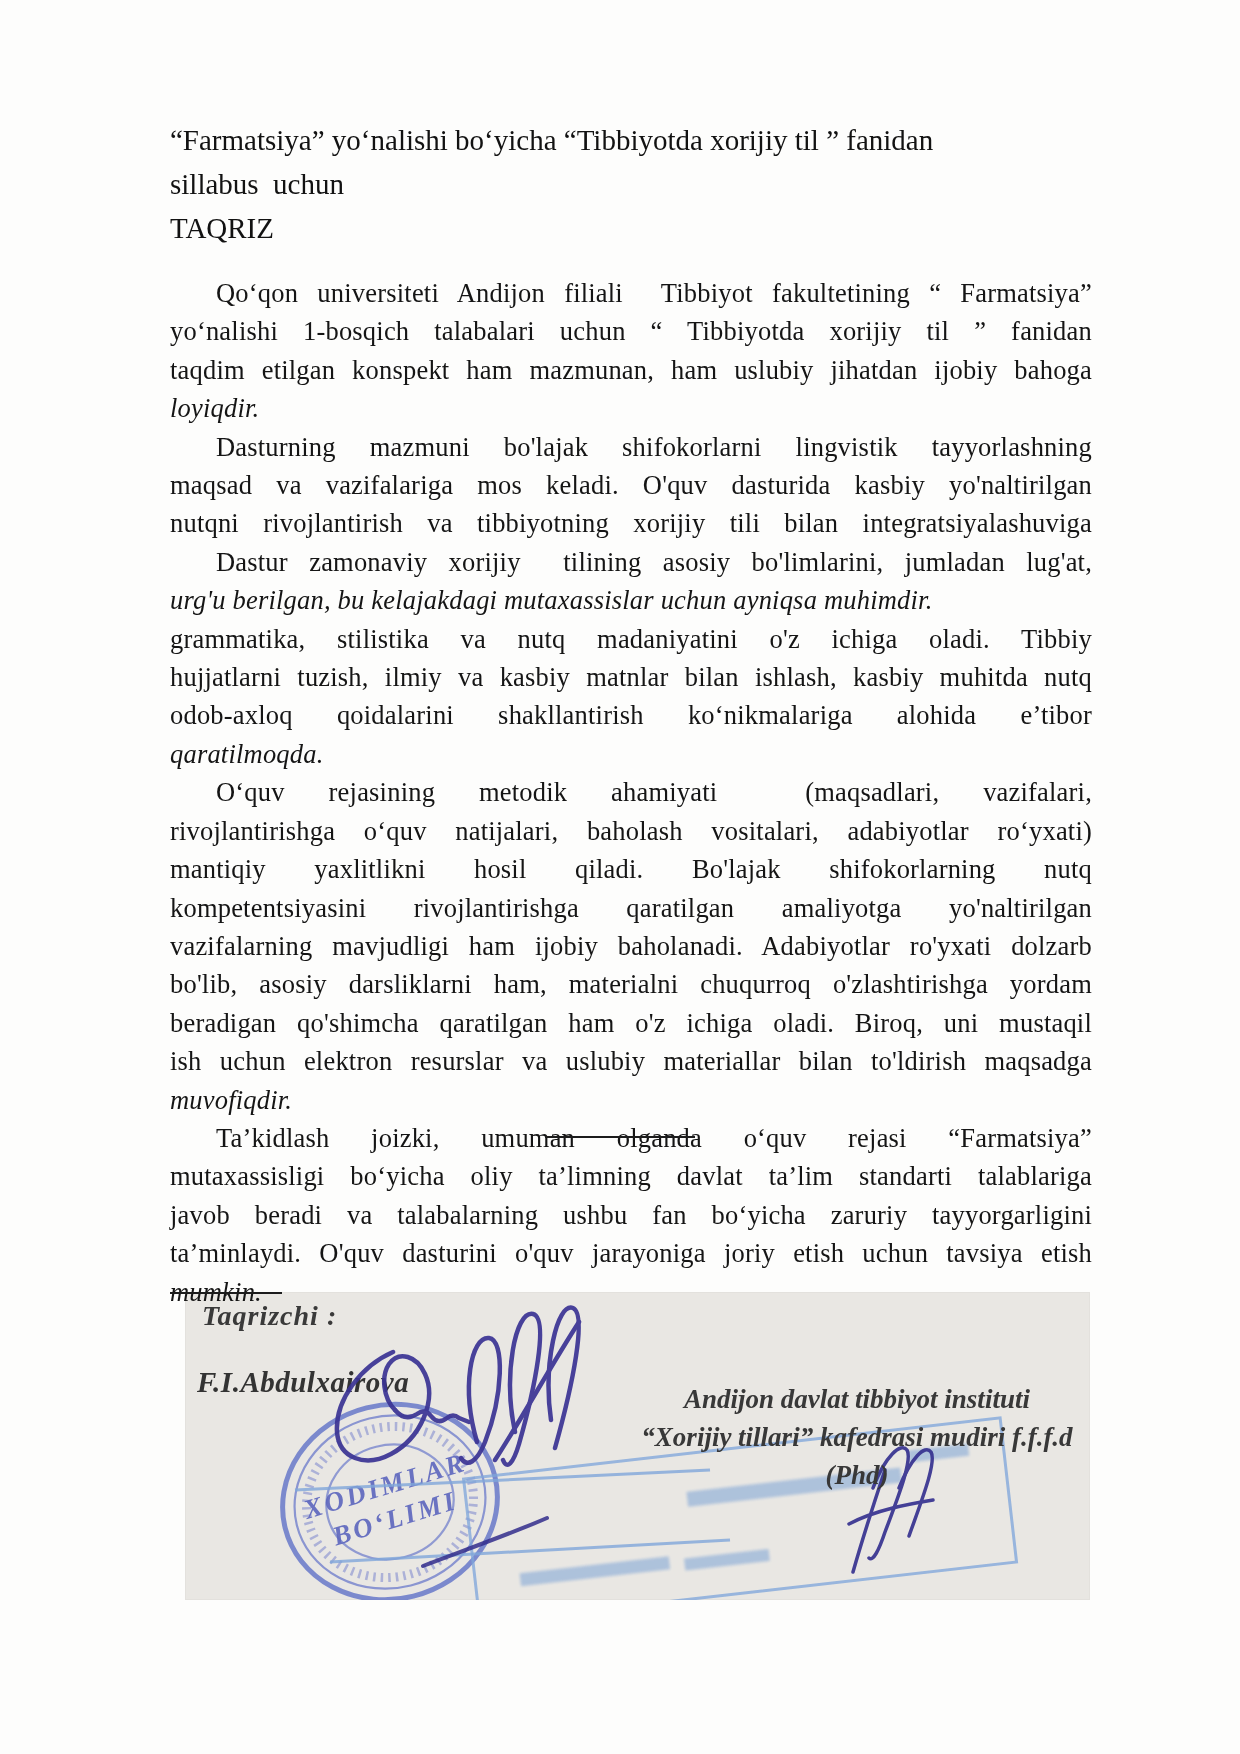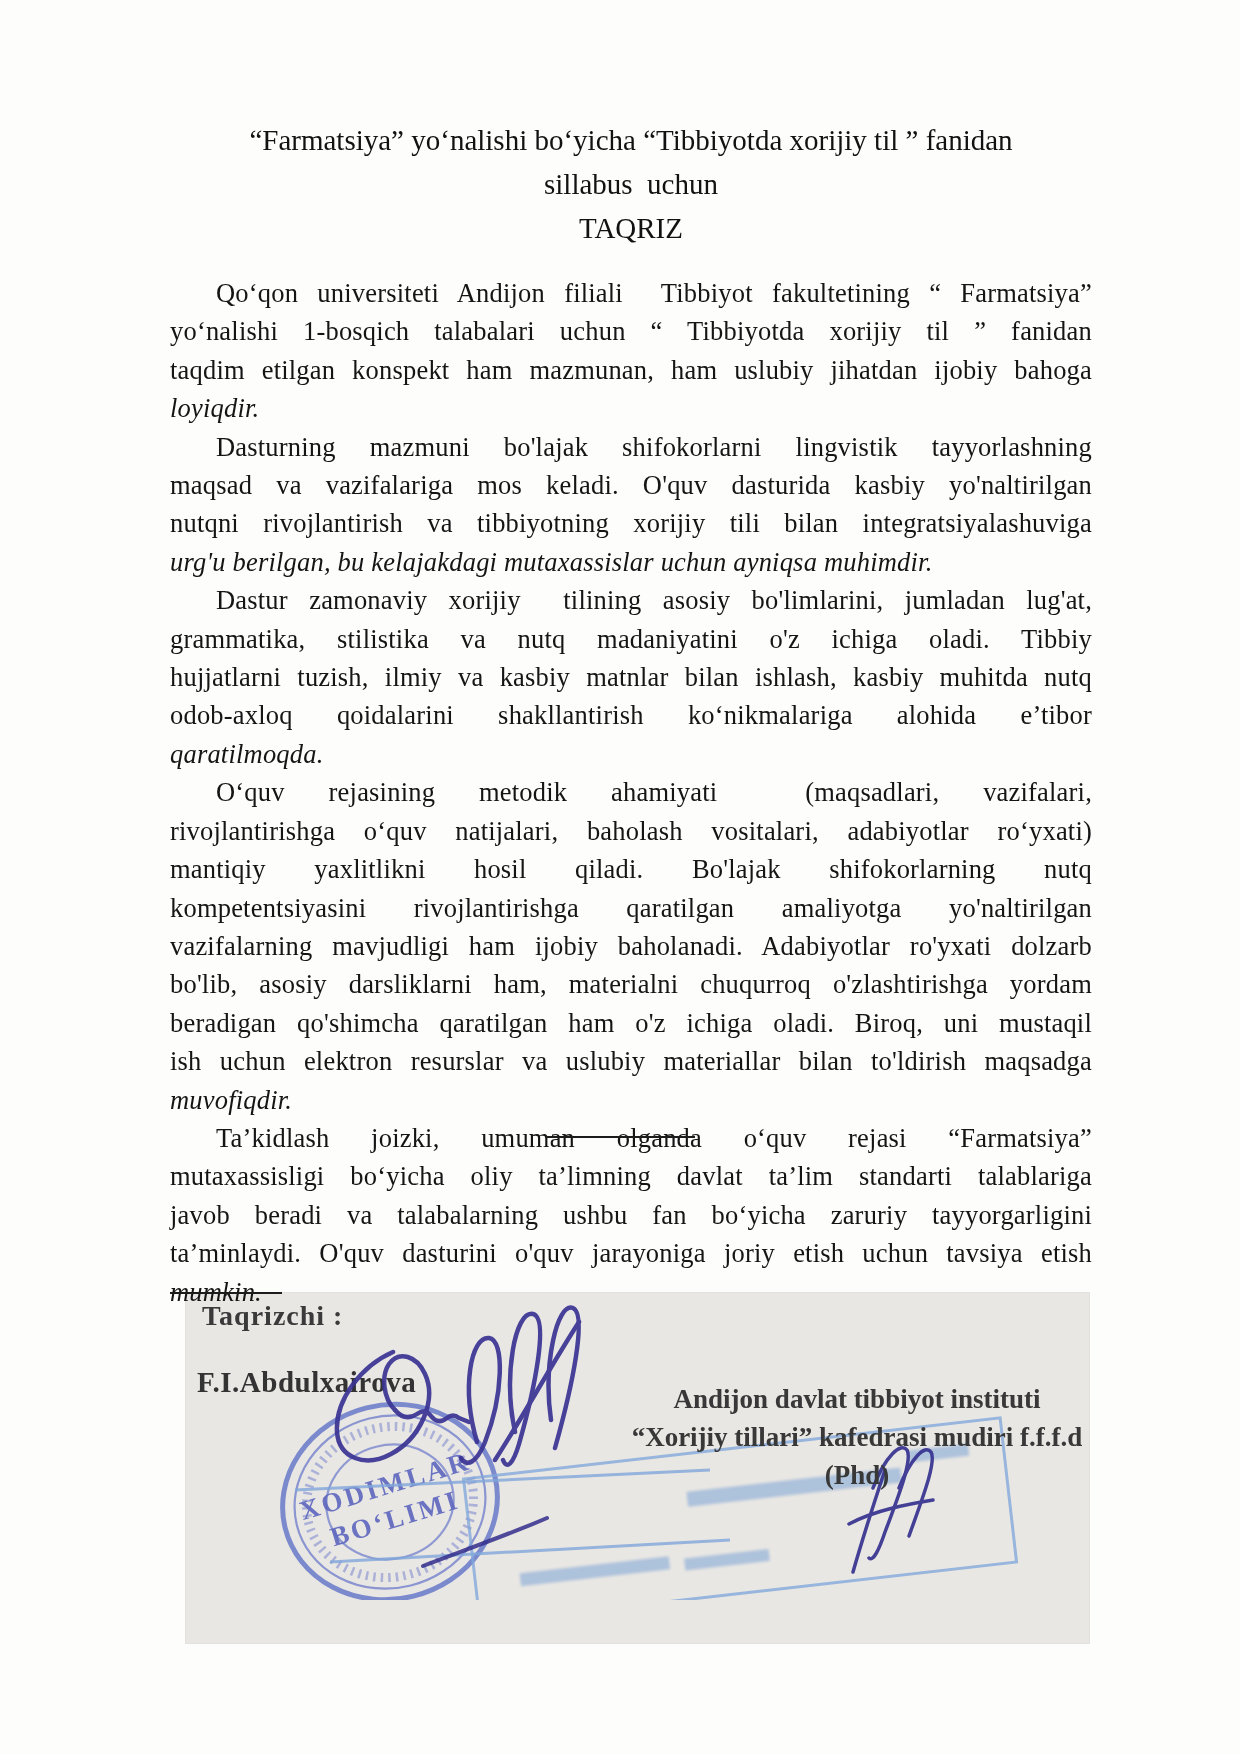--- a/index.html
+++ b/index.html
@@ -10,45 +10,46 @@
     background:#fdfdfc;
     font-family:"Liberation Serif","DejaVu Serif",serif;
     color:#141414;
     overflow:hidden;
   }
   
   .doc {
     position:absolute; left:170px; top:118px; width:922px; z-index:2;
   }
   .t-line {
-    text-align:center;
+    text-align:left;
     font-size:29px; line-height:44px;
     color:#121212;
     white-space:pre-wrap;
   }
   .body-block { margin-top:24px; }
   .b-line {
     font-size:26.5px; line-height:38.4px;
     text-align:justify; text-align-last:justify;
     color:#151515;
     letter-spacing:0.2px;
     white-space:pre-wrap;
   }
   .b-line.first { padding-left:46px; }
   .b-line.last  { text-align-last:left;font-style:italic; }
   
   .artifact {
     position:absolute; height:2px; background:#1c1c1c; z-index:3;
   }
   
   .sig-block {
-    position:absolute; left:185px; top:1292px; width:905px; height:352px;
+    position:absolute; left:185px; top:1292px; width:905px; height:308px;
     background:#e9e7e3;
     box-shadow:0 0 0 1px #e3e1dd inset;
     z-index:1;
+    font-style:italic;
   }
   .sig-label {
     position:absolute; left:17px; top:8px;
     font-size:28px; font-weight:bold; color:#3a3a3a; letter-spacing:1px;
   }
   .sig-name {
     position:absolute; left:12px; top:74px;
     font-size:29px; font-weight:bold; color:#333333; letter-spacing:0.5px;
   }
   .affiliation {
@@ -135,22 +136,22 @@
         <div class="t-line">TAQRIZ</div>
       </div>
     <div class="body-block">
         <div class="b-line first">Qo‘qon universiteti Andijon filiali  Tibbiyot fakultetining “ Farmatsiya”</div>
         <div class="b-line">yo‘nalishi 1-bosqich talabalari uchun “ Tibbiyotda xorijiy til ” fanidan</div>
         <div class="b-line">taqdim etilgan konspekt ham mazmunan, ham uslubiy jihatdan ijobiy bahoga</div>
         <div class="b-line last">loyiqdir.</div>
         <div class="b-line first">Dasturning mazmuni bo'lajak shifokorlarni lingvistik tayyorlashning</div>
         <div class="b-line">maqsad va vazifalariga mos keladi. O'quv dasturida kasbiy yo'naltirilgan</div>
         <div class="b-line">nutqni rivojlantirish va tibbiyotning xorijiy tili bilan integratsiyalashuviga</div>
+        <div class="b-line first">Dastur zamonaviy xorijiy  tilining asosiy bo'limlarini, jumladan lug'at,</div>
         <div class="b-line last">urg'u berilgan, bu kelajakdagi mutaxassislar uchun ayniqsa muhimdir.</div>
-        <div class="b-line first">Dastur zamonaviy xorijiy  tilining asosiy bo'limlarini, jumladan lug'at,</div>
         <div class="b-line">grammatika, stilistika va nutq madaniyatini o'z ichiga oladi. Tibbiy</div>
         <div class="b-line">hujjatlarni tuzish, ilmiy va kasbiy matnlar bilan ishlash, kasbiy muhitda nutq</div>
         <div class="b-line">odob-axloq qoidalarini shakllantirish ko‘nikmalariga alohida e’tibor</div>
         <div class="b-line last">qaratilmoqda.</div>
         <div class="b-line first">O‘quv rejasining metodik ahamiyati  (maqsadlari, vazifalari,</div>
         <div class="b-line">rivojlantirishga o‘quv natijalari, baholash vositalari, adabiyotlar ro‘yxati)</div>
         <div class="b-line">mantiqiy yaxlitlikni hosil qiladi. Bo'lajak shifokorlarning nutq</div>
         <div class="b-line">kompetentsiyasini rivojlantirishga qaratilgan amaliyotga yo'naltirilgan</div>
         <div class="b-line">vazifalarning mavjudligi ham ijobiy baholanadi. Adabiyotlar ro'yxati dolzarb</div>
         <div class="b-line">bo'lib, asosiy darsliklarni ham, materialni chuqurroq o'zlashtirishga yordam</div>

